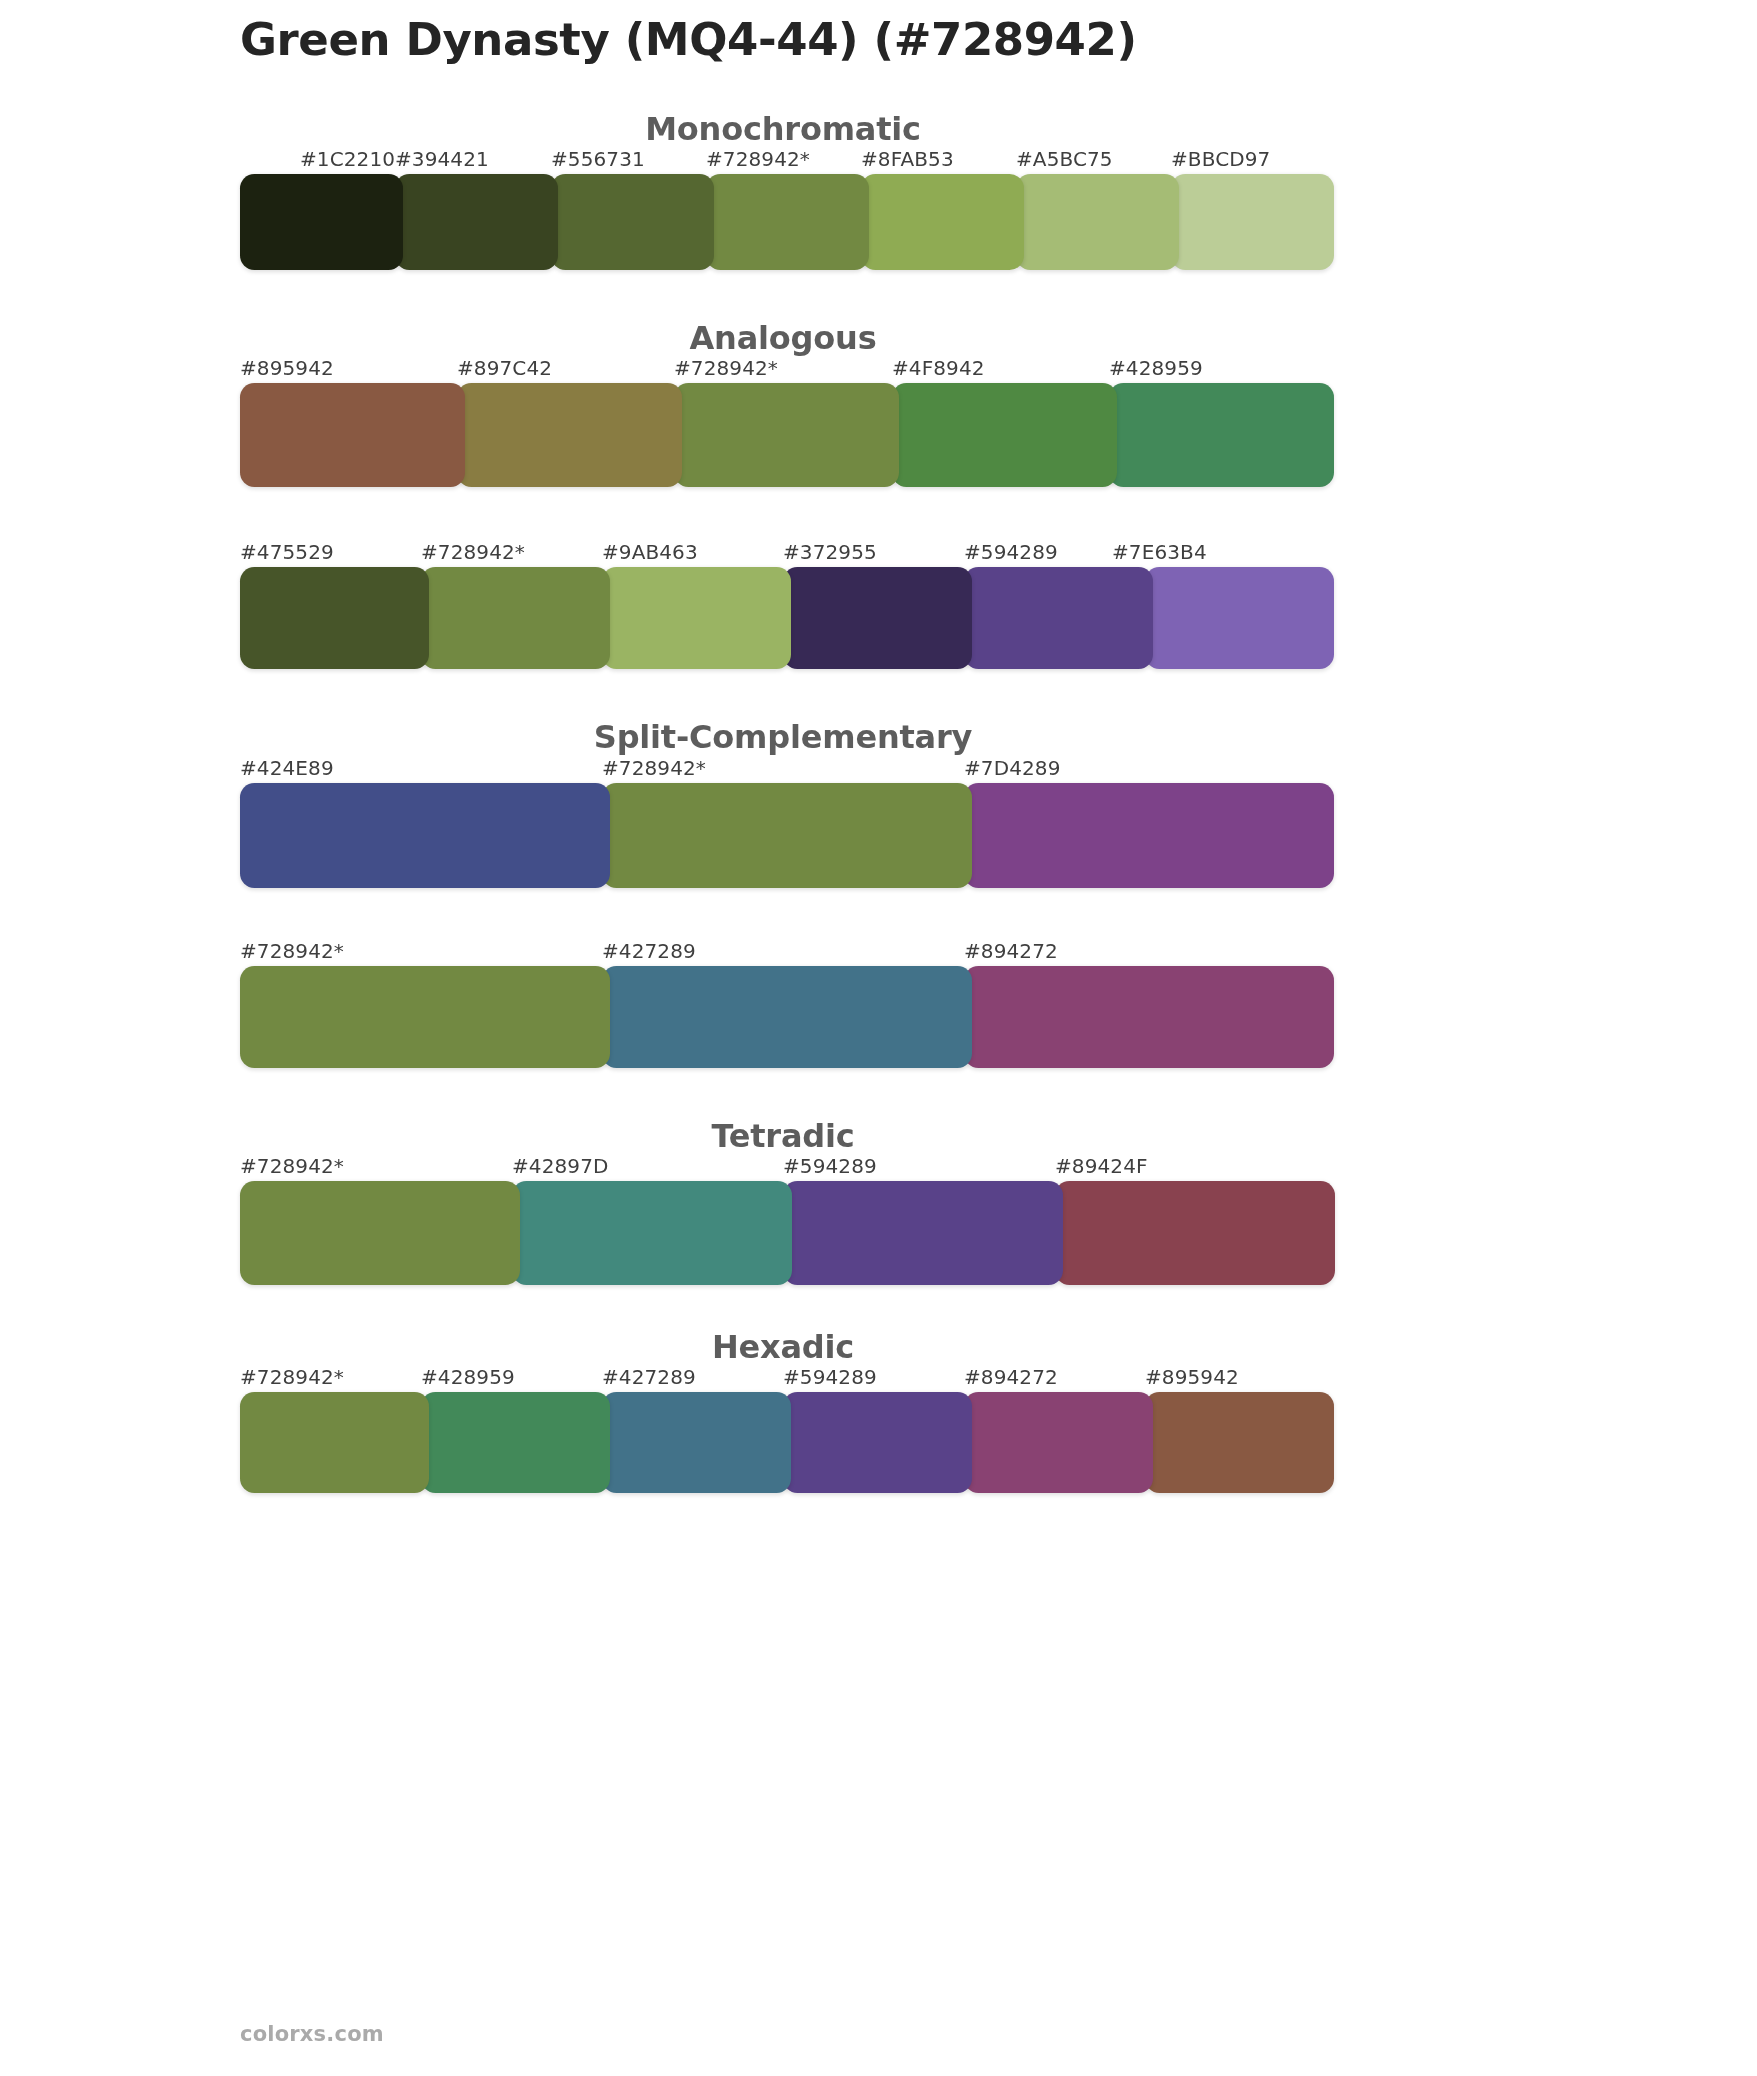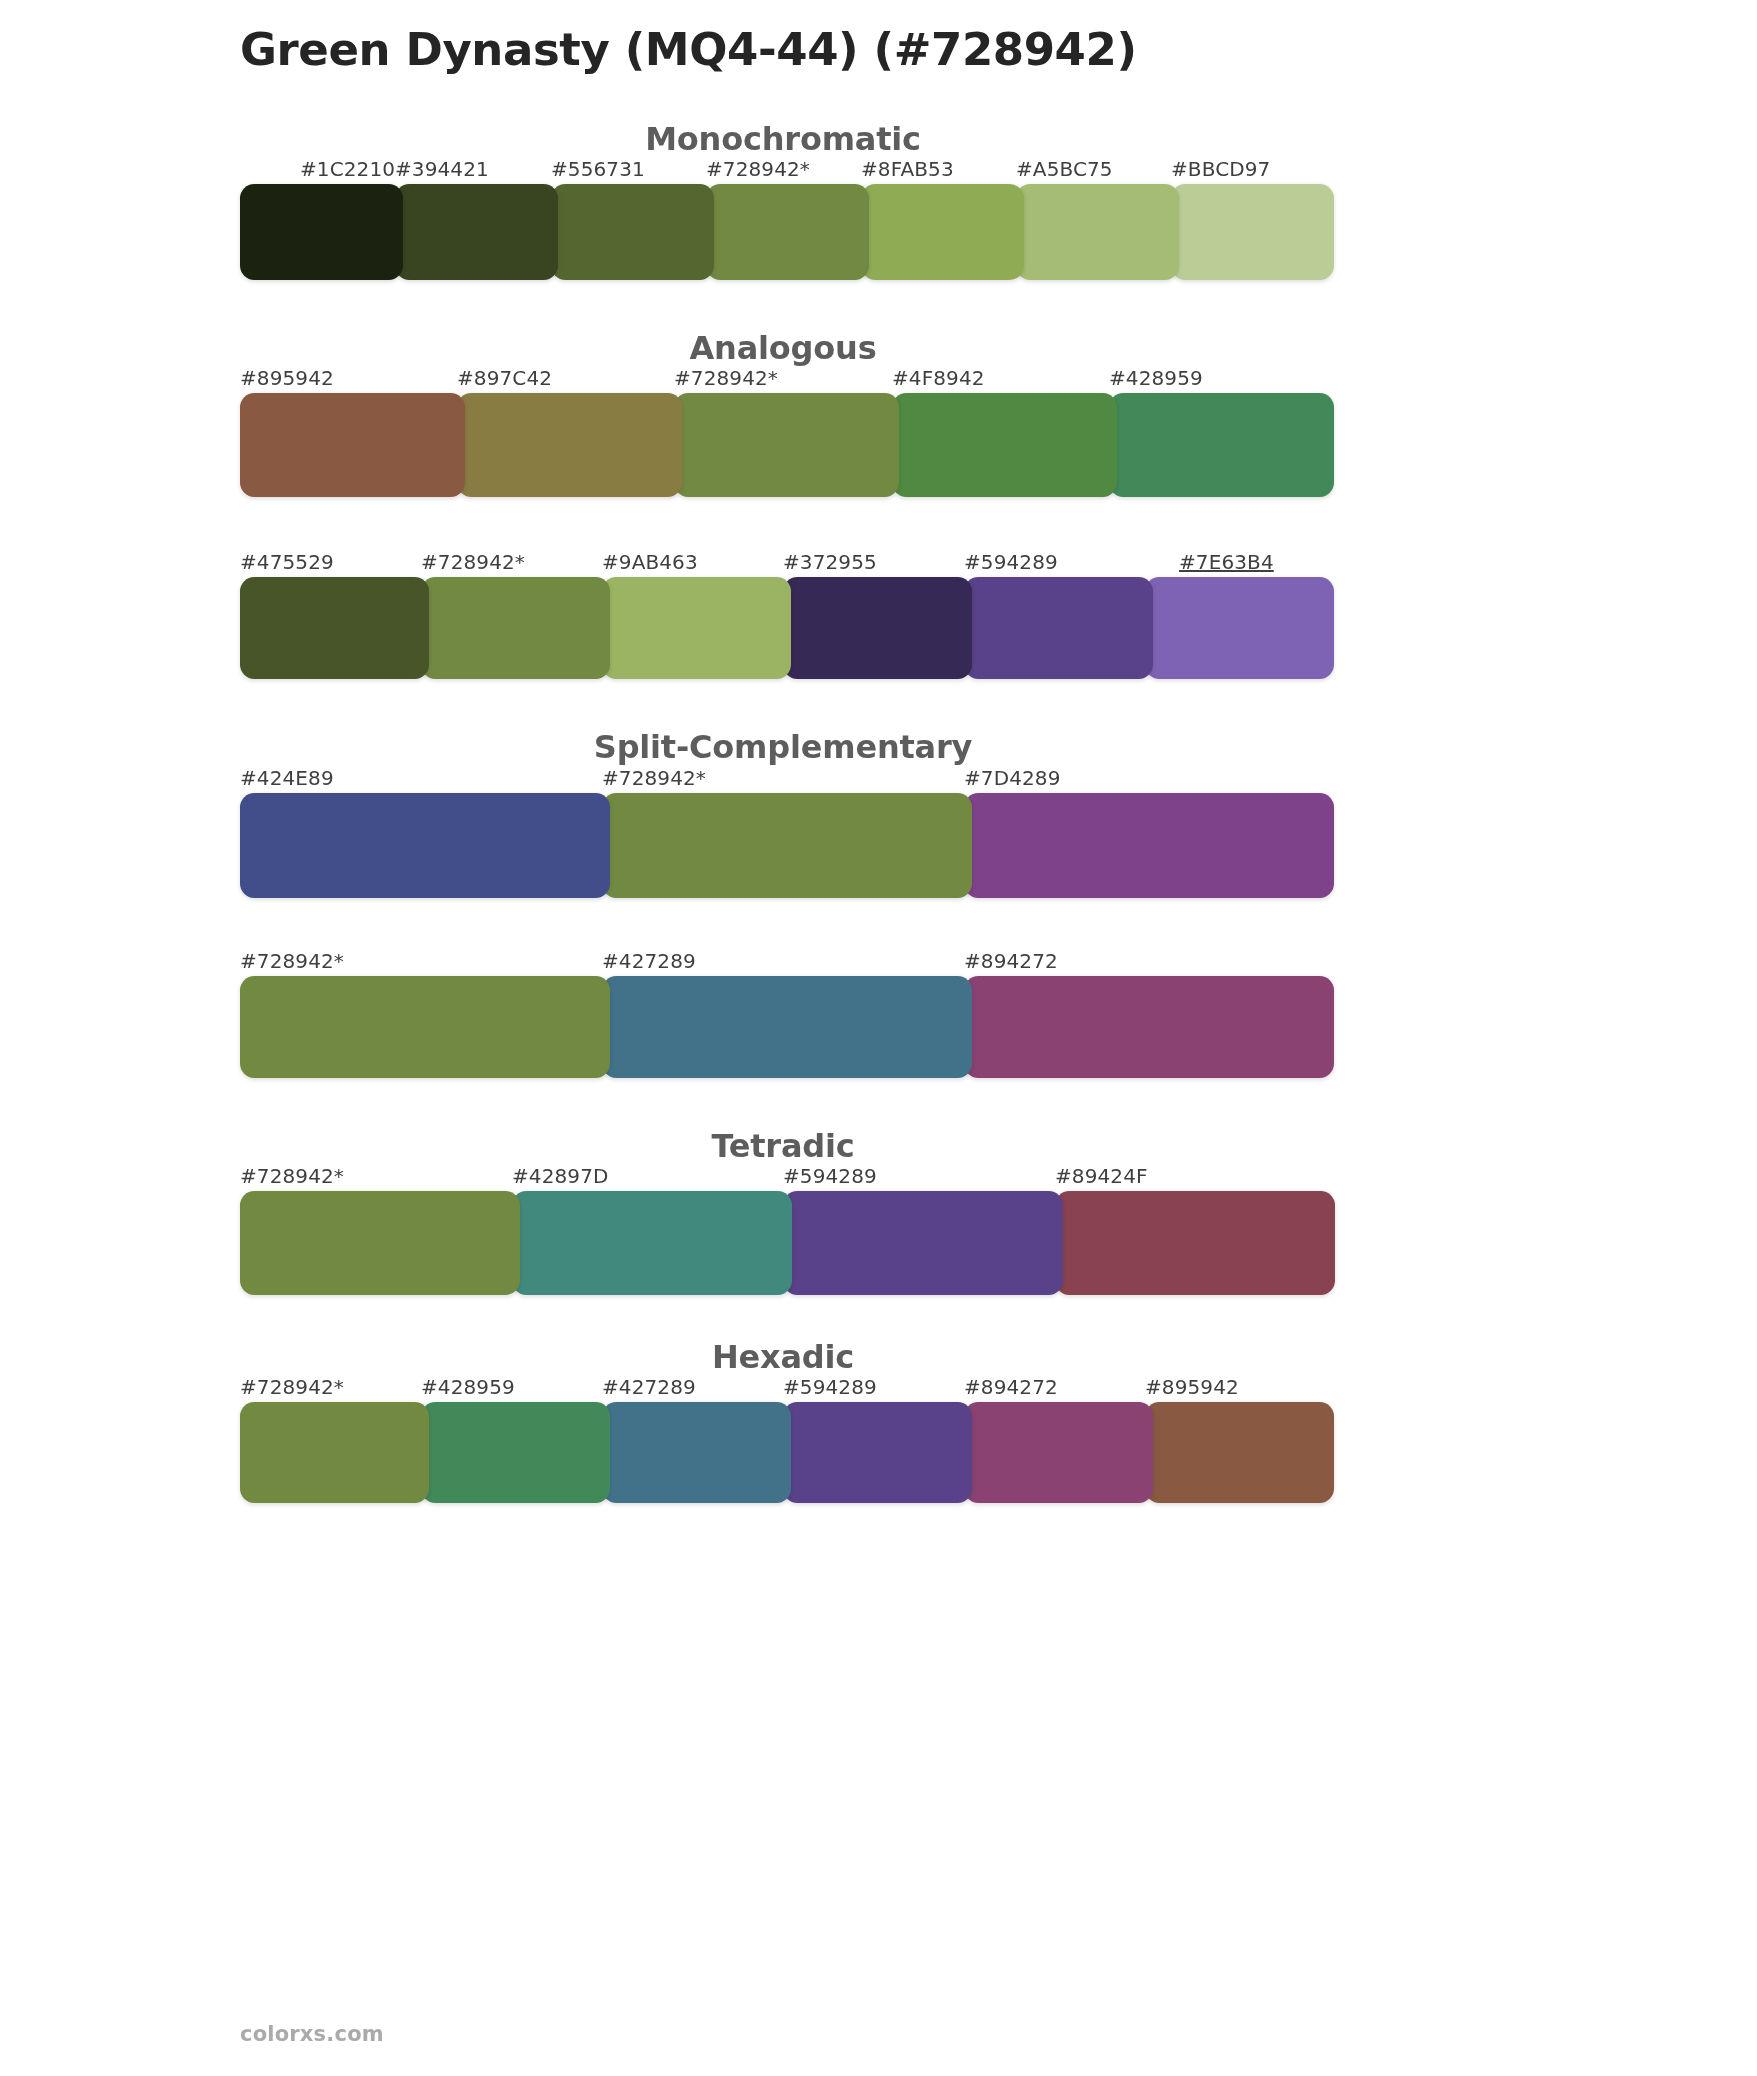--- a/index.html
+++ b/index.html
@@ -28,21 +28,21 @@
     width: 1086px;
   }
 
   
   .title {
     font-size: 45px;
     font-weight: 700;
     color: #252525;
     letter-spacing: -0.4px;
     margin: 0;
-    padding-top: 23px;
+    padding-top: 13px;
     line-height: 1.18;
     white-space: nowrap;
   }
   .subtitle {
     font-size: 37px;
     font-weight: 700;
     color: #252525;
     letter-spacing: -0.2px;
     margin: 0;
     padding-top: 11.2px;
@@ -144,21 +144,21 @@
             <div class="swatch" title="#428959" style="left: 869px; width: 225px; height: 104px; background: rgb(66, 137, 89); z-index: 1;"></div>
           </div>
         </div>
         <div class="section" style="margin-top: 45px; margin-bottom: 51px;">
           <div class="labels">
             <div class="hex-label" style="left: 0px;">#475529</div>
             <div class="hex-label" style="left: 181px;">#728942*</div>
             <div class="hex-label" style="left: 362px;">#9AB463</div>
             <div class="hex-label" style="left: 543px;">#372955</div>
             <div class="hex-label" style="left: 724px;">#594289</div>
-            <div class="hex-label" style="left: 939px; text-decoration: underline;">#7E63B4</div>
+            <div class="hex-label" style="left: 872px;">#7E63B4</div>
           </div>
           <div class="swatches" style="height: 102px;">
             <div class="swatch" title="#475529" style="left: 0px; width: 189px; height: 102px; background: rgb(71, 85, 41); z-index: 6;"></div>
             <div class="swatch" title="#728942*" style="left: 181px; width: 189px; height: 102px; background: rgb(114, 137, 66); z-index: 5;"></div>
             <div class="swatch" title="#9AB463" style="left: 362px; width: 189px; height: 102px; background: rgb(154, 180, 99); z-index: 4;"></div>
             <div class="swatch" title="#372955" style="left: 543px; width: 189px; height: 102px; background: rgb(55, 41, 85); z-index: 3;"></div>
             <div class="swatch" title="#594289" style="left: 724px; width: 189px; height: 102px; background: rgb(89, 66, 137); z-index: 2;"></div>
             <div class="swatch" title="#7E63B4" style="left: 905px; width: 189px; height: 102px; background: rgb(126, 99, 180); z-index: 1;"></div>
           </div>
         </div>

